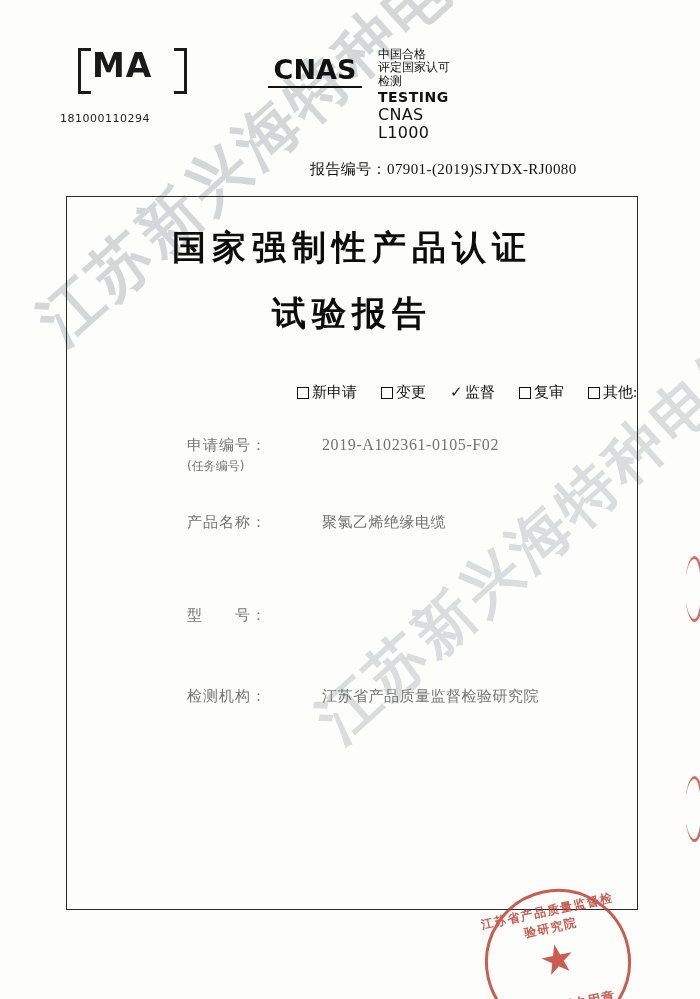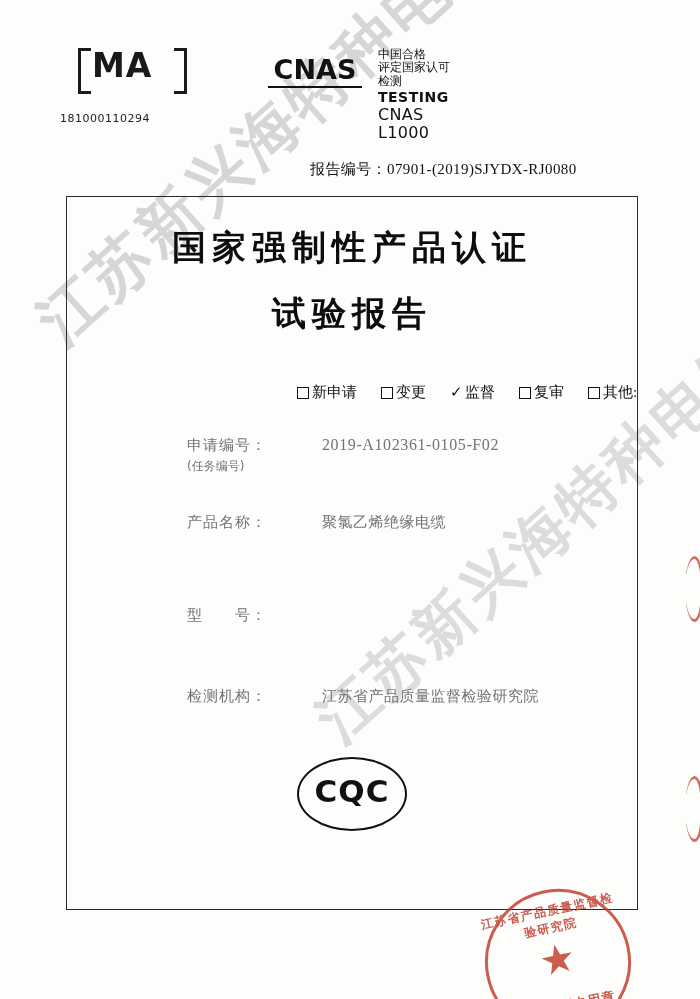--- a/index.html
+++ b/index.html
@@ -472,24 +472,20 @@
         <div class="f-label">型　　号：</div>
       </div>
 
       <div class="field">
         <div class="f-label">检测机构：</div>
         <div class="f-value-cn">江苏省产品质量监督检验研究院</div>
       </div>
 
     </div>
 
-    <div class="cqc">
-      <div class="cqc-oval"></div>
-      <div class="cqc-text">CQC</div>
-    </div>
 
     <div class="seal">
       <div class="seal-top-arc">江苏省产品质量监督检验研究院</div>
       <div class="star">★</div>
       <div class="seal-bottom">检验检测专用章</div>
 
     </div>
   </div>
 
   <div class="edge-red" id="edge1"></div>

